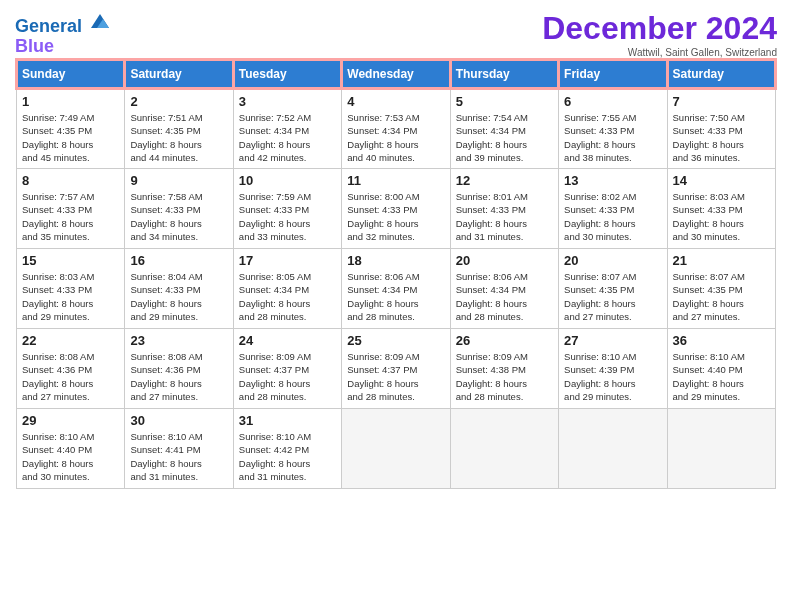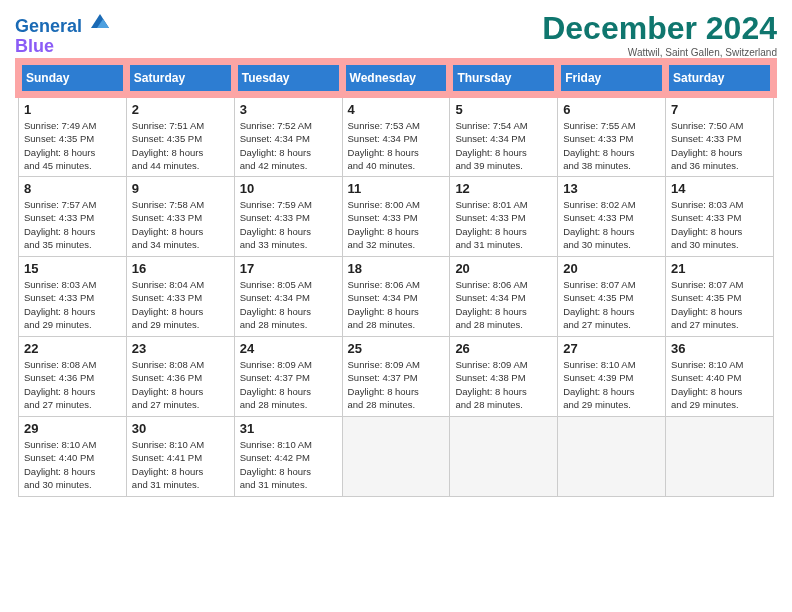--- a/index.html
+++ b/index.html
@@ -33,39 +33,39 @@
       width: 22px;
       height: 22px;
       margin-left: 2px;
     }
     .title-area {
       text-align: right;
     }
     .calendar-title {
       font-size: 32px;
       font-weight: bold;
-      color: #0f766e;
+      color: #6d28d9;
     }
     .calendar-subtitle {
       font-size: 10px;
       color: #555;
     }
     .calendar-table {
       width: 100%;
       border-collapse: collapse;
       table-layout: fixed;
     }
     .calendar-table th {
       background-color: #2d7dd2;
       color: #fff;
       font-size: 12px;
       font-weight: bold;
       padding: 6px 4px;
       text-align: left;
-      border: 7px solid #fca5a5;
+      border: 3px solid #fca5a5;
     }
     .calendar-table td {
       border: 1px solid #ccc;
       vertical-align: top;
       padding: 4px 5px;
       font-size: 9.5px;
       color: #333;
       height: 80px;
       background: #fff;
     }

